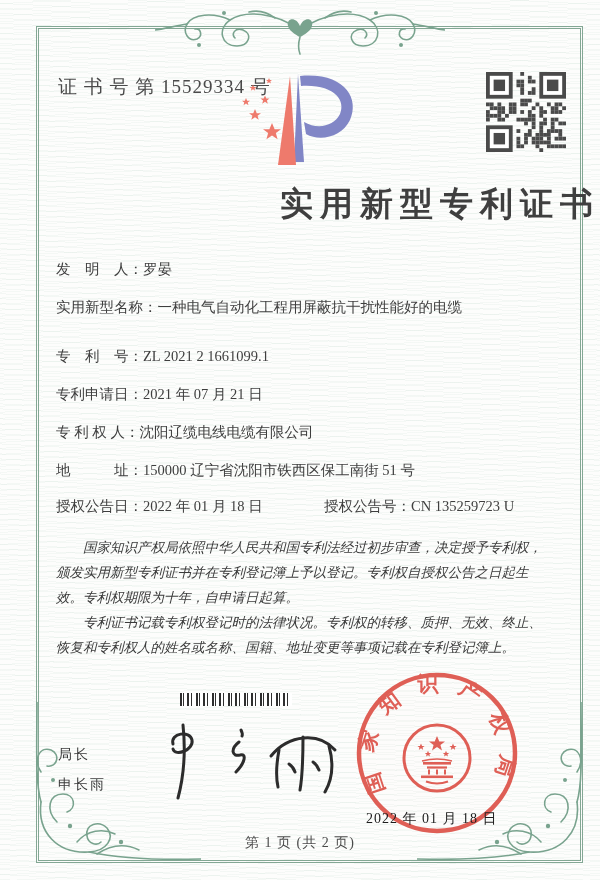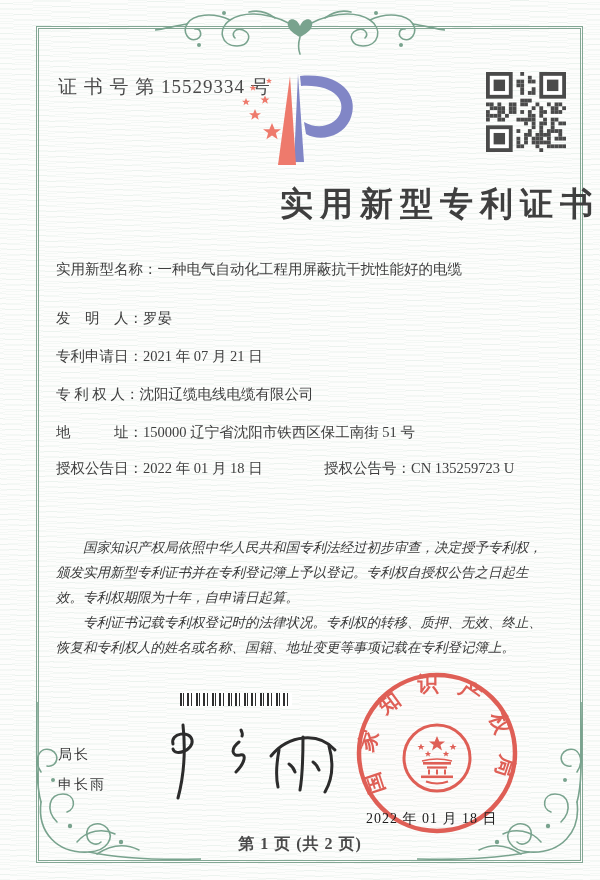--- a/index.html
+++ b/index.html
@@ -33,21 +33,21 @@
   .barcode{position:absolute;left:180px;top:693px;width:112px;height:13px;
     background:repeating-linear-gradient(90deg,#2f2f2f 0 2px,#fff 2px 3px,#2f2f2f 3px 4px,
       #fff 4px 7px,#2f2f2f 7px 9px,#fff 9px 11px,#2f2f2f 11px 12px,#fff 12px 16px);}
   .signer{position:absolute;left:58px;top:746px;font-family:"Liberation Sans","DejaVu Sans",sans-serif;
           font-size:14px;color:#3a3a3a;}
   .signer div{margin-bottom:12px;letter-spacing:2px;}
   .signature{position:absolute;left:145px;top:720px;width:215px;height:88px;}
   .signature svg{stroke:#2c2c2c;fill:none;stroke-width:3;stroke-linecap:round;stroke-linejoin:round;}
   .seal{position:absolute;left:352px;top:668px;width:170px;height:170px;opacity:0.92;}
   .seal-date{position:absolute;left:366px;top:810px;font-size:14px;letter-spacing:1px;color:#1d1d1d;}
-  .footer{position:absolute;left:0;top:834px;width:100%;text-align:center;font-size:16px;color:#4a4a4a;letter-spacing:1px;font-weight:bold;}
+  .footer{position:absolute;left:0;top:834px;width:100%;text-align:center;font-size:14px;color:#4a4a4a;letter-spacing:1px;}
 </style>
 </head>
 <body>
 
 <div class="texture"></div>
 
 <div class="frame"></div>
 
 <div class="flourish-top">
   <svg class="green-orn" width="290" height="56" viewBox="0 0 290 56">
@@ -243,25 +243,28 @@
       <rect x="59.42857142857143" y="7.428571428571429" width="11.142857142857142" height="11.142857142857142" fill="#4a4a4a"></rect>
       <rect x="0" y="52" width="26" height="26"></rect>
       <rect x="3.7142857142857144" y="55.714285714285715" width="18.571428571428573" height="18.571428571428573" fill="#fff"></rect>
       <rect x="7.428571428571429" y="59.42857142857143" width="11.142857142857142" height="11.142857142857142" fill="#4a4a4a"></rect>
     </svg>
 </div>
 
 <div class="title">实用新型专利证书</div>
 
 <div class="fields">
+  <div class="field-row">
+    <span class="label">发　明　人：</span><span>罗晏</span>
+  </div>
   <div class="field-row mb-lg">
     <span class="label">实用新型名称：</span><span>一种电气自动化工程用屏蔽抗干扰性能好的电缆</span>
   </div>
   <div class="field-row">
-    <span class="label">发　明　人：</span><span>罗晏</span>
+    <span class="label">专　利　号：</span><span>ZL 2021 2 1661099.1</span>
   </div>
   <div class="field-row">
     <span class="label">专利申请日：</span><span>2021 年 07 月 21 日</span>
   </div>
   <div class="field-row">
     <span class="label">专 利 权 人：</span><span>沈阳辽缆电线电缆有限公司</span>
   </div>
   <div class="field-row">
     <span class="label">地　　　址：</span><span>150000 辽宁省沈阳市铁西区保工南街 51 号</span>
   </div>

